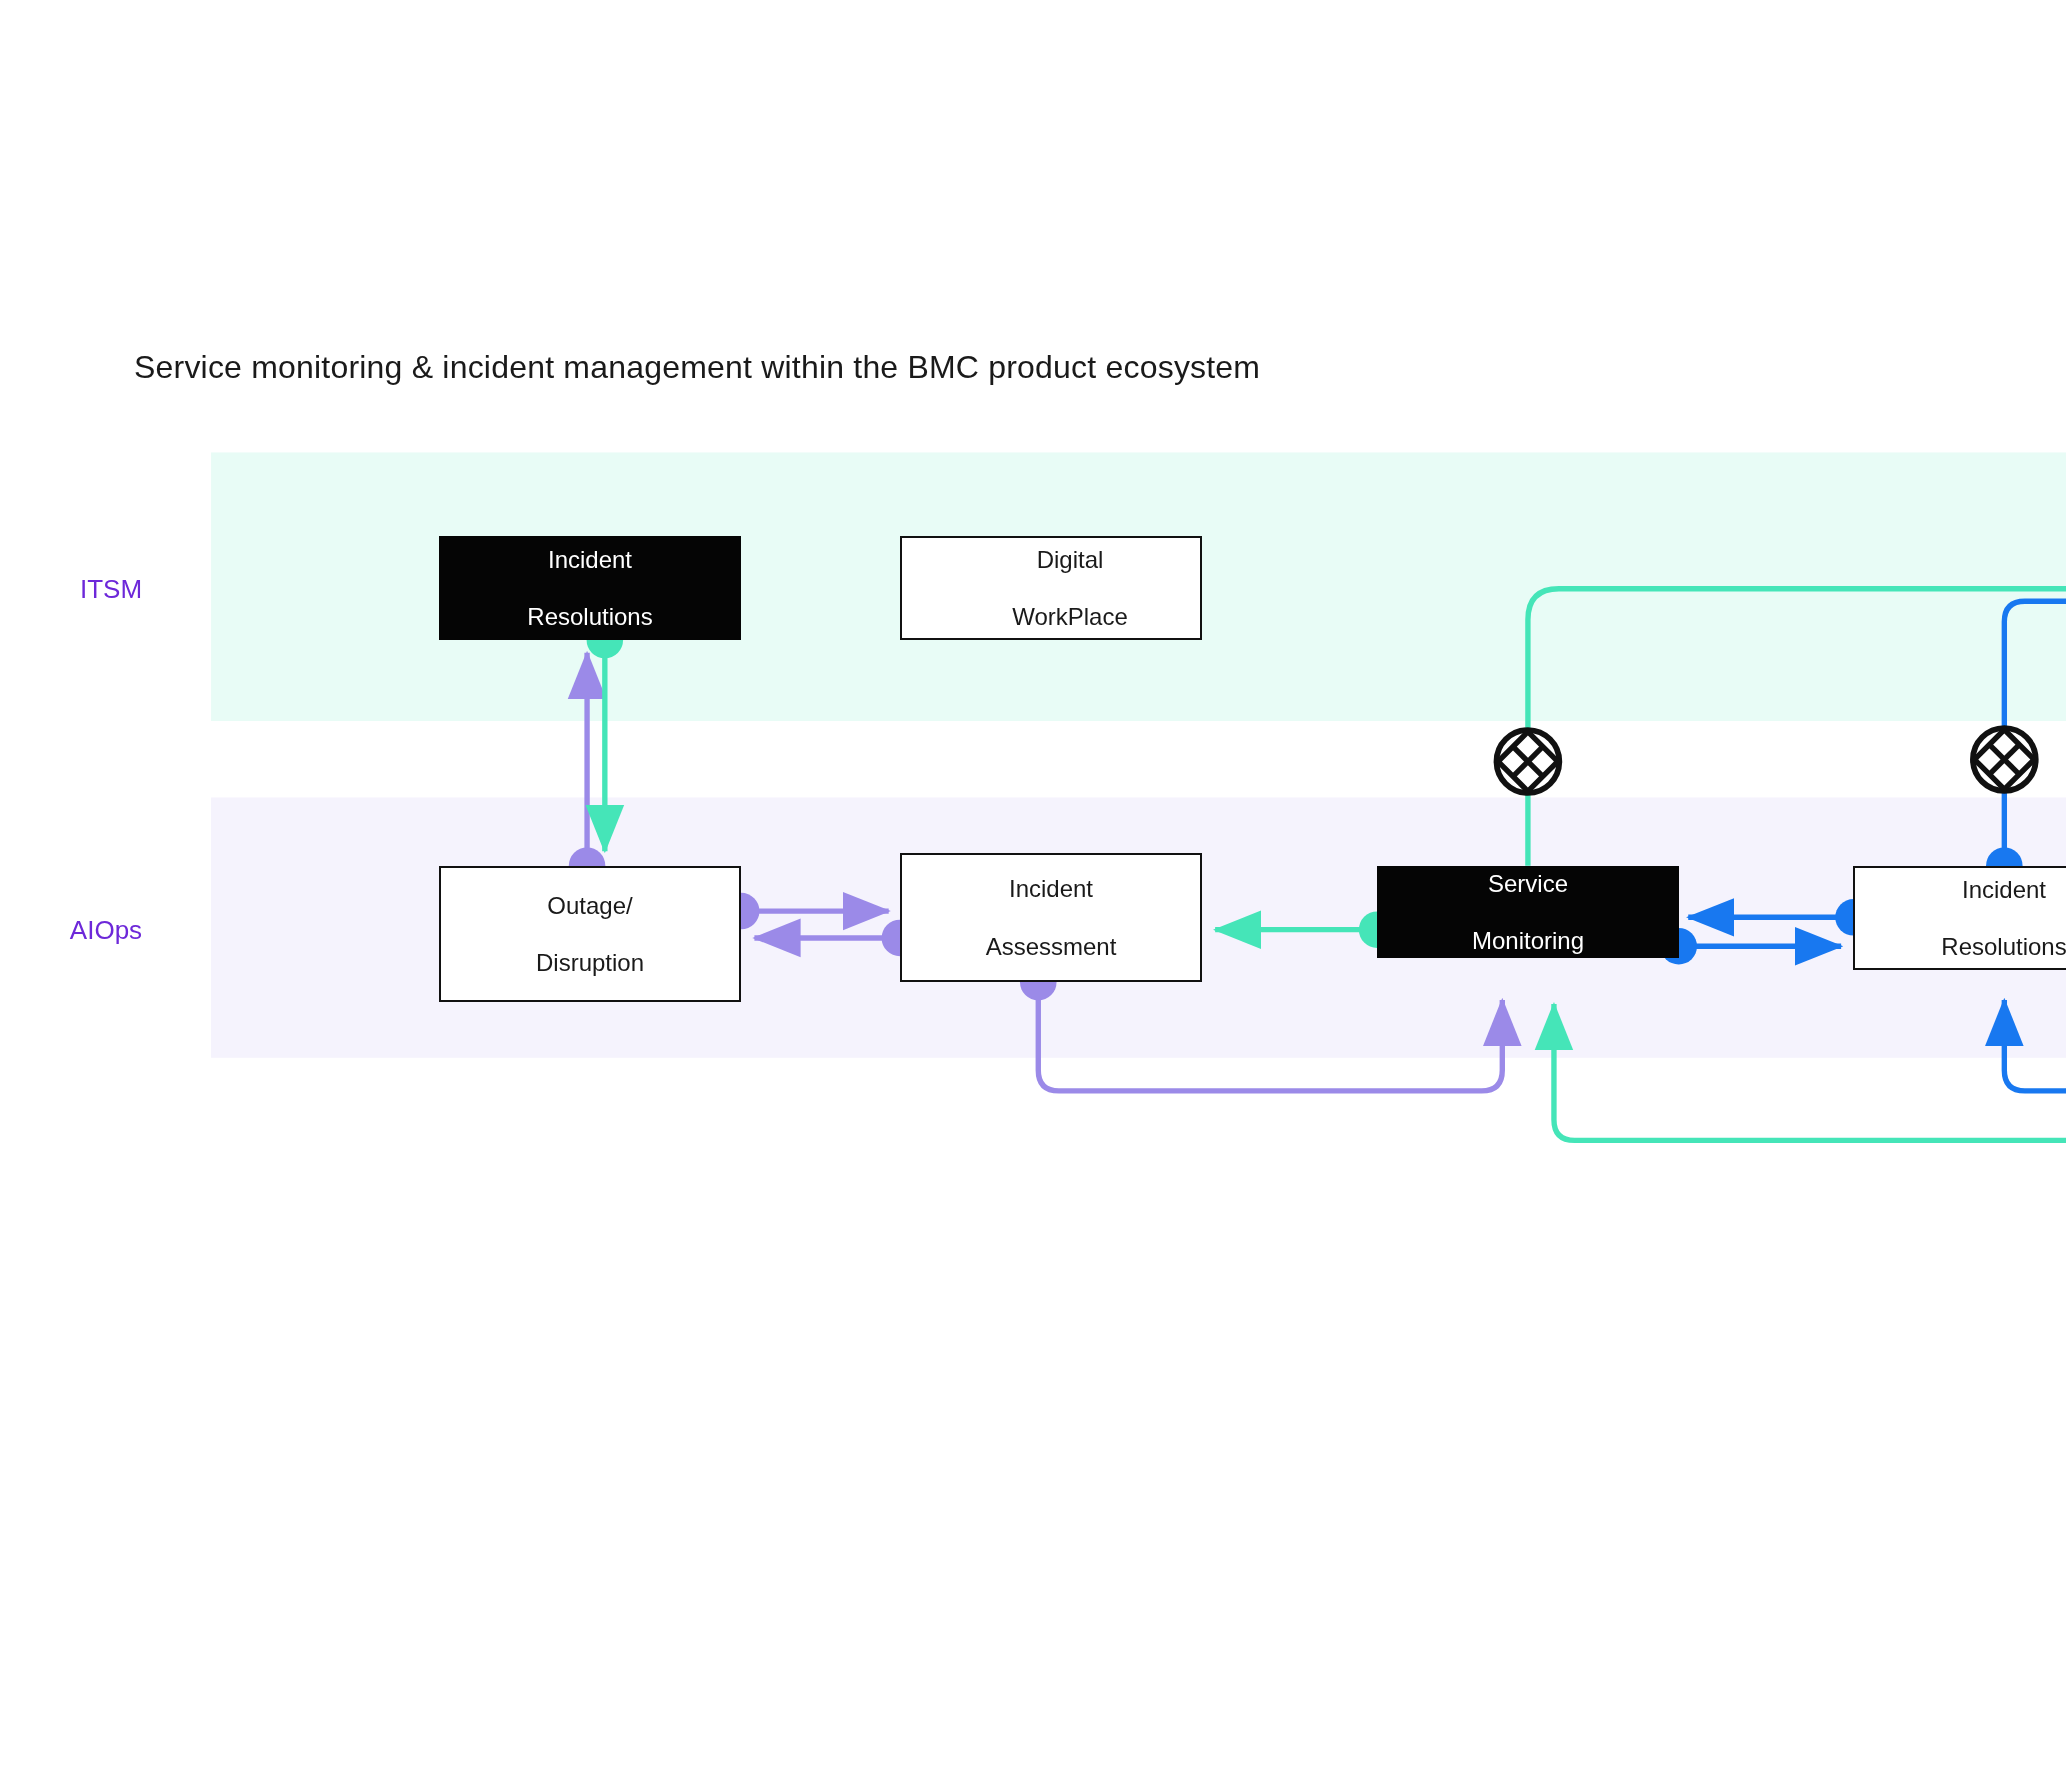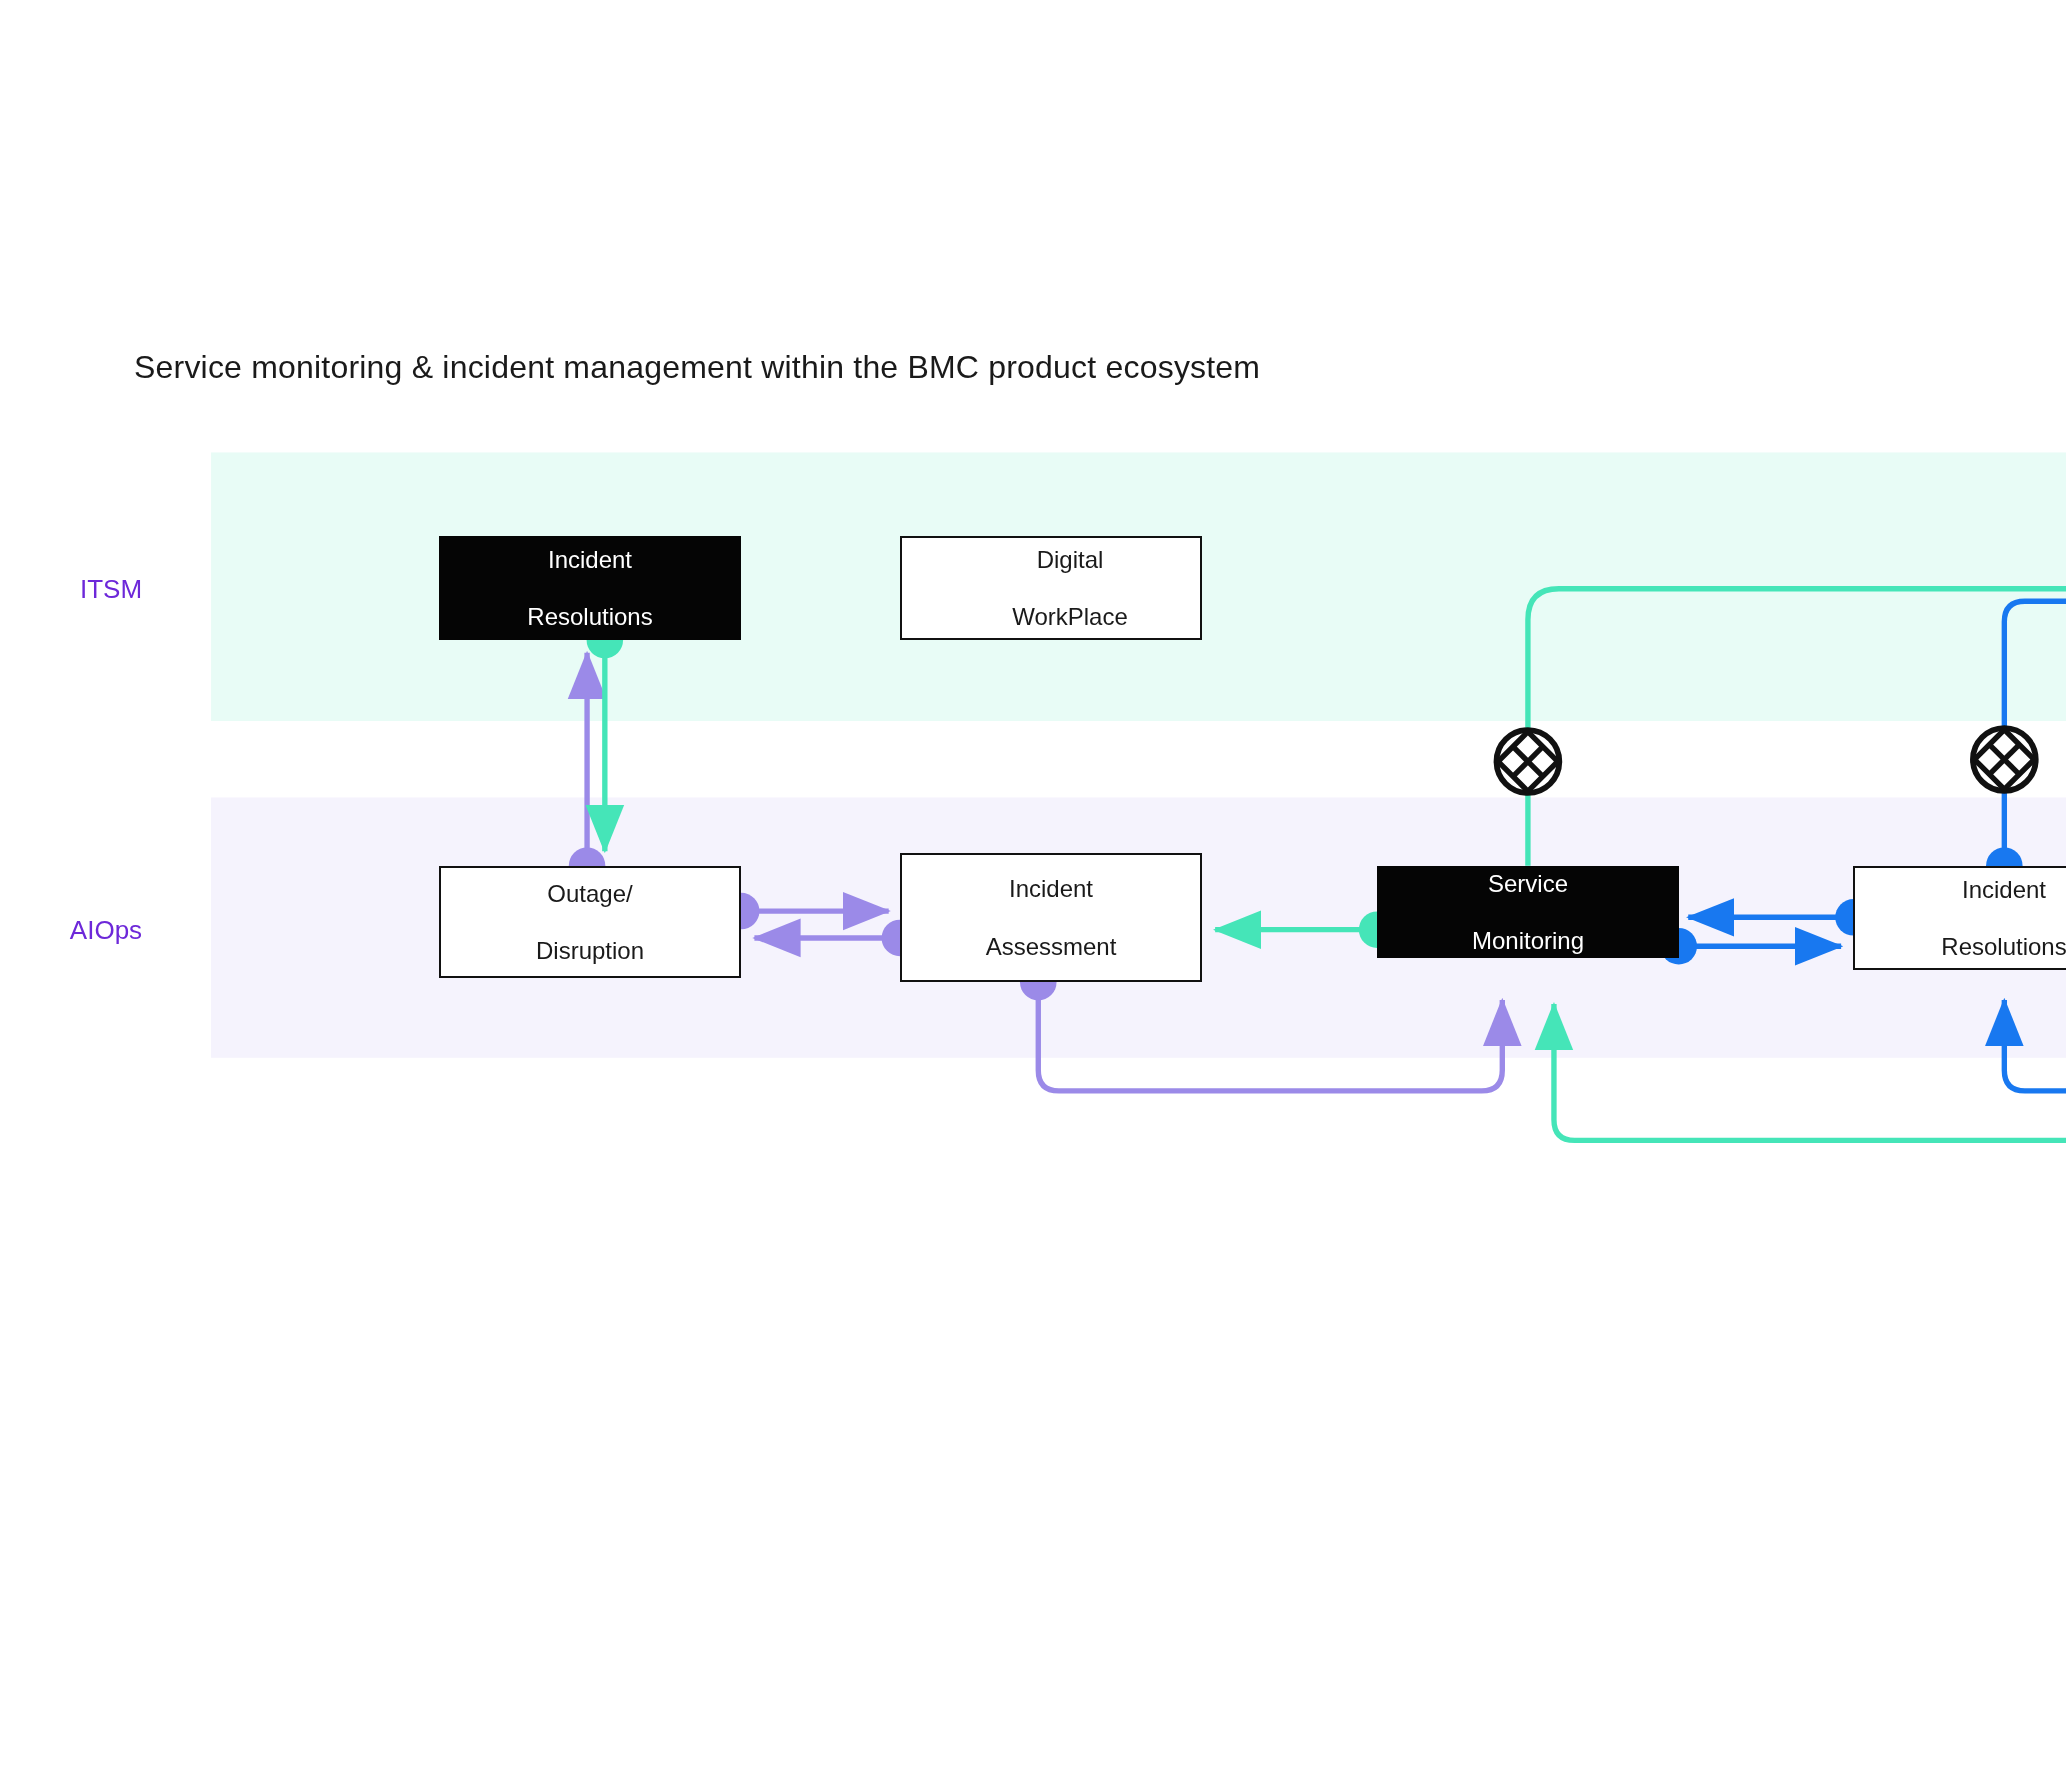--- a/index.html
+++ b/index.html
@@ -65,21 +65,21 @@
   }
   .node-box.filled {
     background: #050505;
     color: #ffffff;
     border-color: #050505;
   }
   .node-box .ln { display: block; white-space: nowrap; }
 
   #node-incident-management { left: 439px; top: 536px; width: 302px; height: 104px; }
   #node-digital-workplace   { left: 900px; top: 536px; width: 302px; height: 104px; padding-left: 38px; }
-  #node-outage-disruption   { left: 439px; top: 866px; width: 302px; height: 112px; }
+  #node-outage-disruption   { left: 439px; top: 866px; width: 302px; height: 136px; }
   #node-incident-assessment { left: 900px; top: 853px; width: 302px; height: 129px; }
   #node-service-monitoring  { left: 1377px; top: 866px; width: 302px; height: 92px; }
   #node-incident-resolutions{ left: 1853px; top: 866px; width: 302px; height: 104px; }
 </style>
 </head>
 <body>
 
 <div id="stage">
 
   <svg id="diagram-svg" viewBox="0 0 7680 4320">

